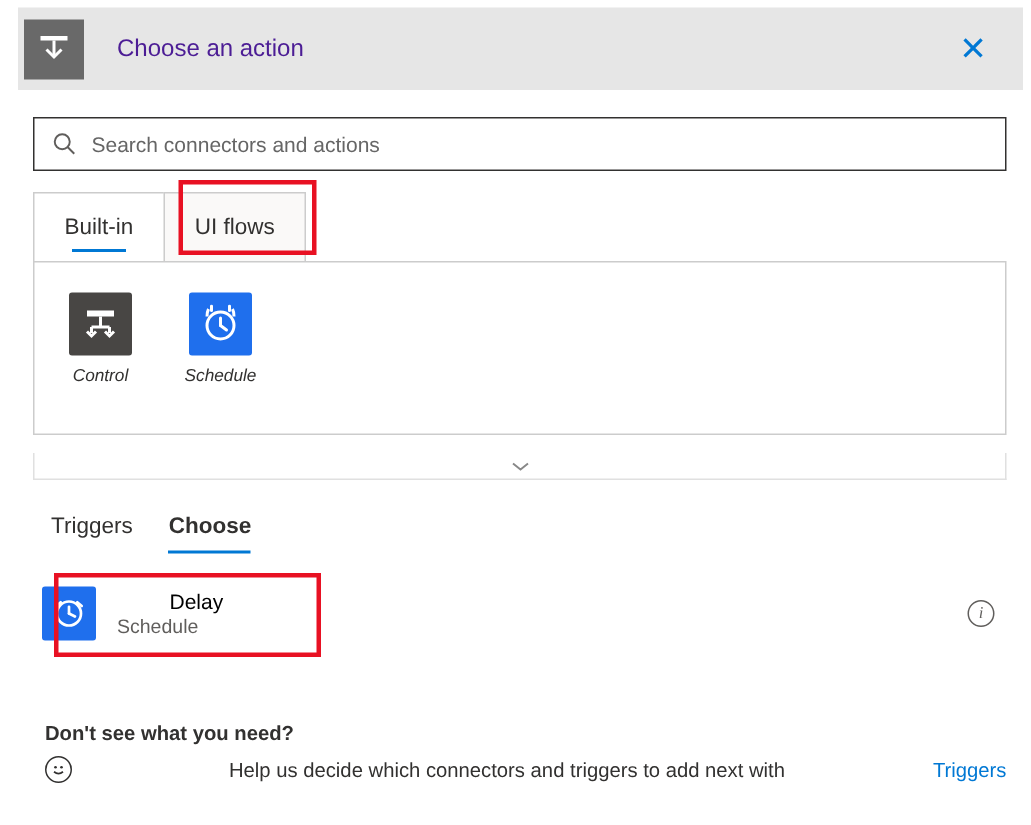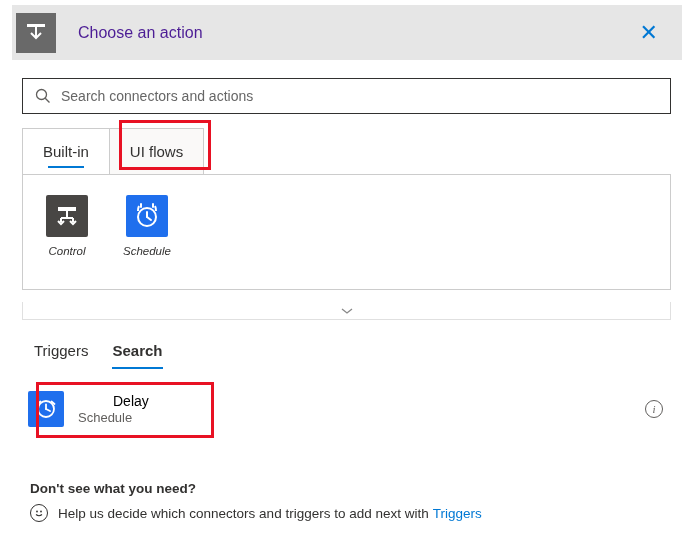--- a/index.html
+++ b/index.html
@@ -111,21 +111,21 @@
       border-radius: 2px;
       display: flex; align-items: center; justify-content: center;
     }
     .action-text { margin-left: 14px; }
     .action-title { font-size: 14px; color: #000000; margin-left: 35px; }
     .action-subtitle { font-size: 13px; color: #605e5c; margin-top: 1px; }
     .action-info { margin-left: auto; width:18px; height:18px; border:1px solid #605e5c; border-radius:50%; display:flex; align-items:center; justify-content:center; font-size:11px; color:#605e5c; font-style: italic; font-family: serif; cursor: pointer; }
     
     .hint { margin: 42px 0 0 8px; }
     .hint-title { font-size: 13.5px; font-weight: 600; color: #323130; }
-    .hint-body { display:flex; align-items:center; margin-top: 8px; font-size: 13.5px; color: #323130; }
+    .hint-body { display:flex; align-items:center; margin-top: 8px; font-size: 13.5px; color: #323130; justify-content: space-between; }
     .hint-body a { color: #0078d4; text-decoration: none; margin-left: 4px; }
     .smiley { width:18px; height:18px; border:1.4px solid #323130; border-radius:50%; display:flex; align-items:center; justify-content:center; margin-right: 10px; font-size: 11px; }
   </style>
 </head>
 <body>
 
 <div class="header">
   <div class="header-icon">
     <svg width="22" height="22" viewBox="0 0 22 22">
       <rect x="2" y="2" width="18" height="3" fill="#fff"></rect>
@@ -183,21 +183,21 @@
   </div>
 
   <div class="collapse-bar">
     <svg width="14" height="8" viewBox="0 0 14 8">
       <polyline points="2,2 7,6 12,2" fill="none" stroke="#888" stroke-width="1.3"></polyline>
     </svg>
   </div>
 
   <div class="sub-tabs">
     <div class="sub-tab">Triggers</div>
-    <div class="sub-tab active">Search</div>
+    <div class="sub-tab active">Choose</div>
   </div>
 
   <div class="action-row">
     <div class="action-icon">
       <svg width="22" height="22" viewBox="0 0 22 22">
         <circle cx="11" cy="11" r="8" fill="none" stroke="#fff" stroke-width="1.8"></circle>
         <line x1="11" y1="11" x2="11" y2="6.5" stroke="#fff" stroke-width="1.8" stroke-linecap="round"></line>
         <line x1="11" y1="11" x2="15" y2="13" stroke="#fff" stroke-width="1.8" stroke-linecap="round"></line>
         <line x1="5.5" y1="3.5" x2="2.5" y2="6" stroke="#fff" stroke-width="1.8" stroke-linecap="round"></line>
         <line x1="16.5" y1="3.5" x2="19.5" y2="6" stroke="#fff" stroke-width="1.8" stroke-linecap="round"></line>

